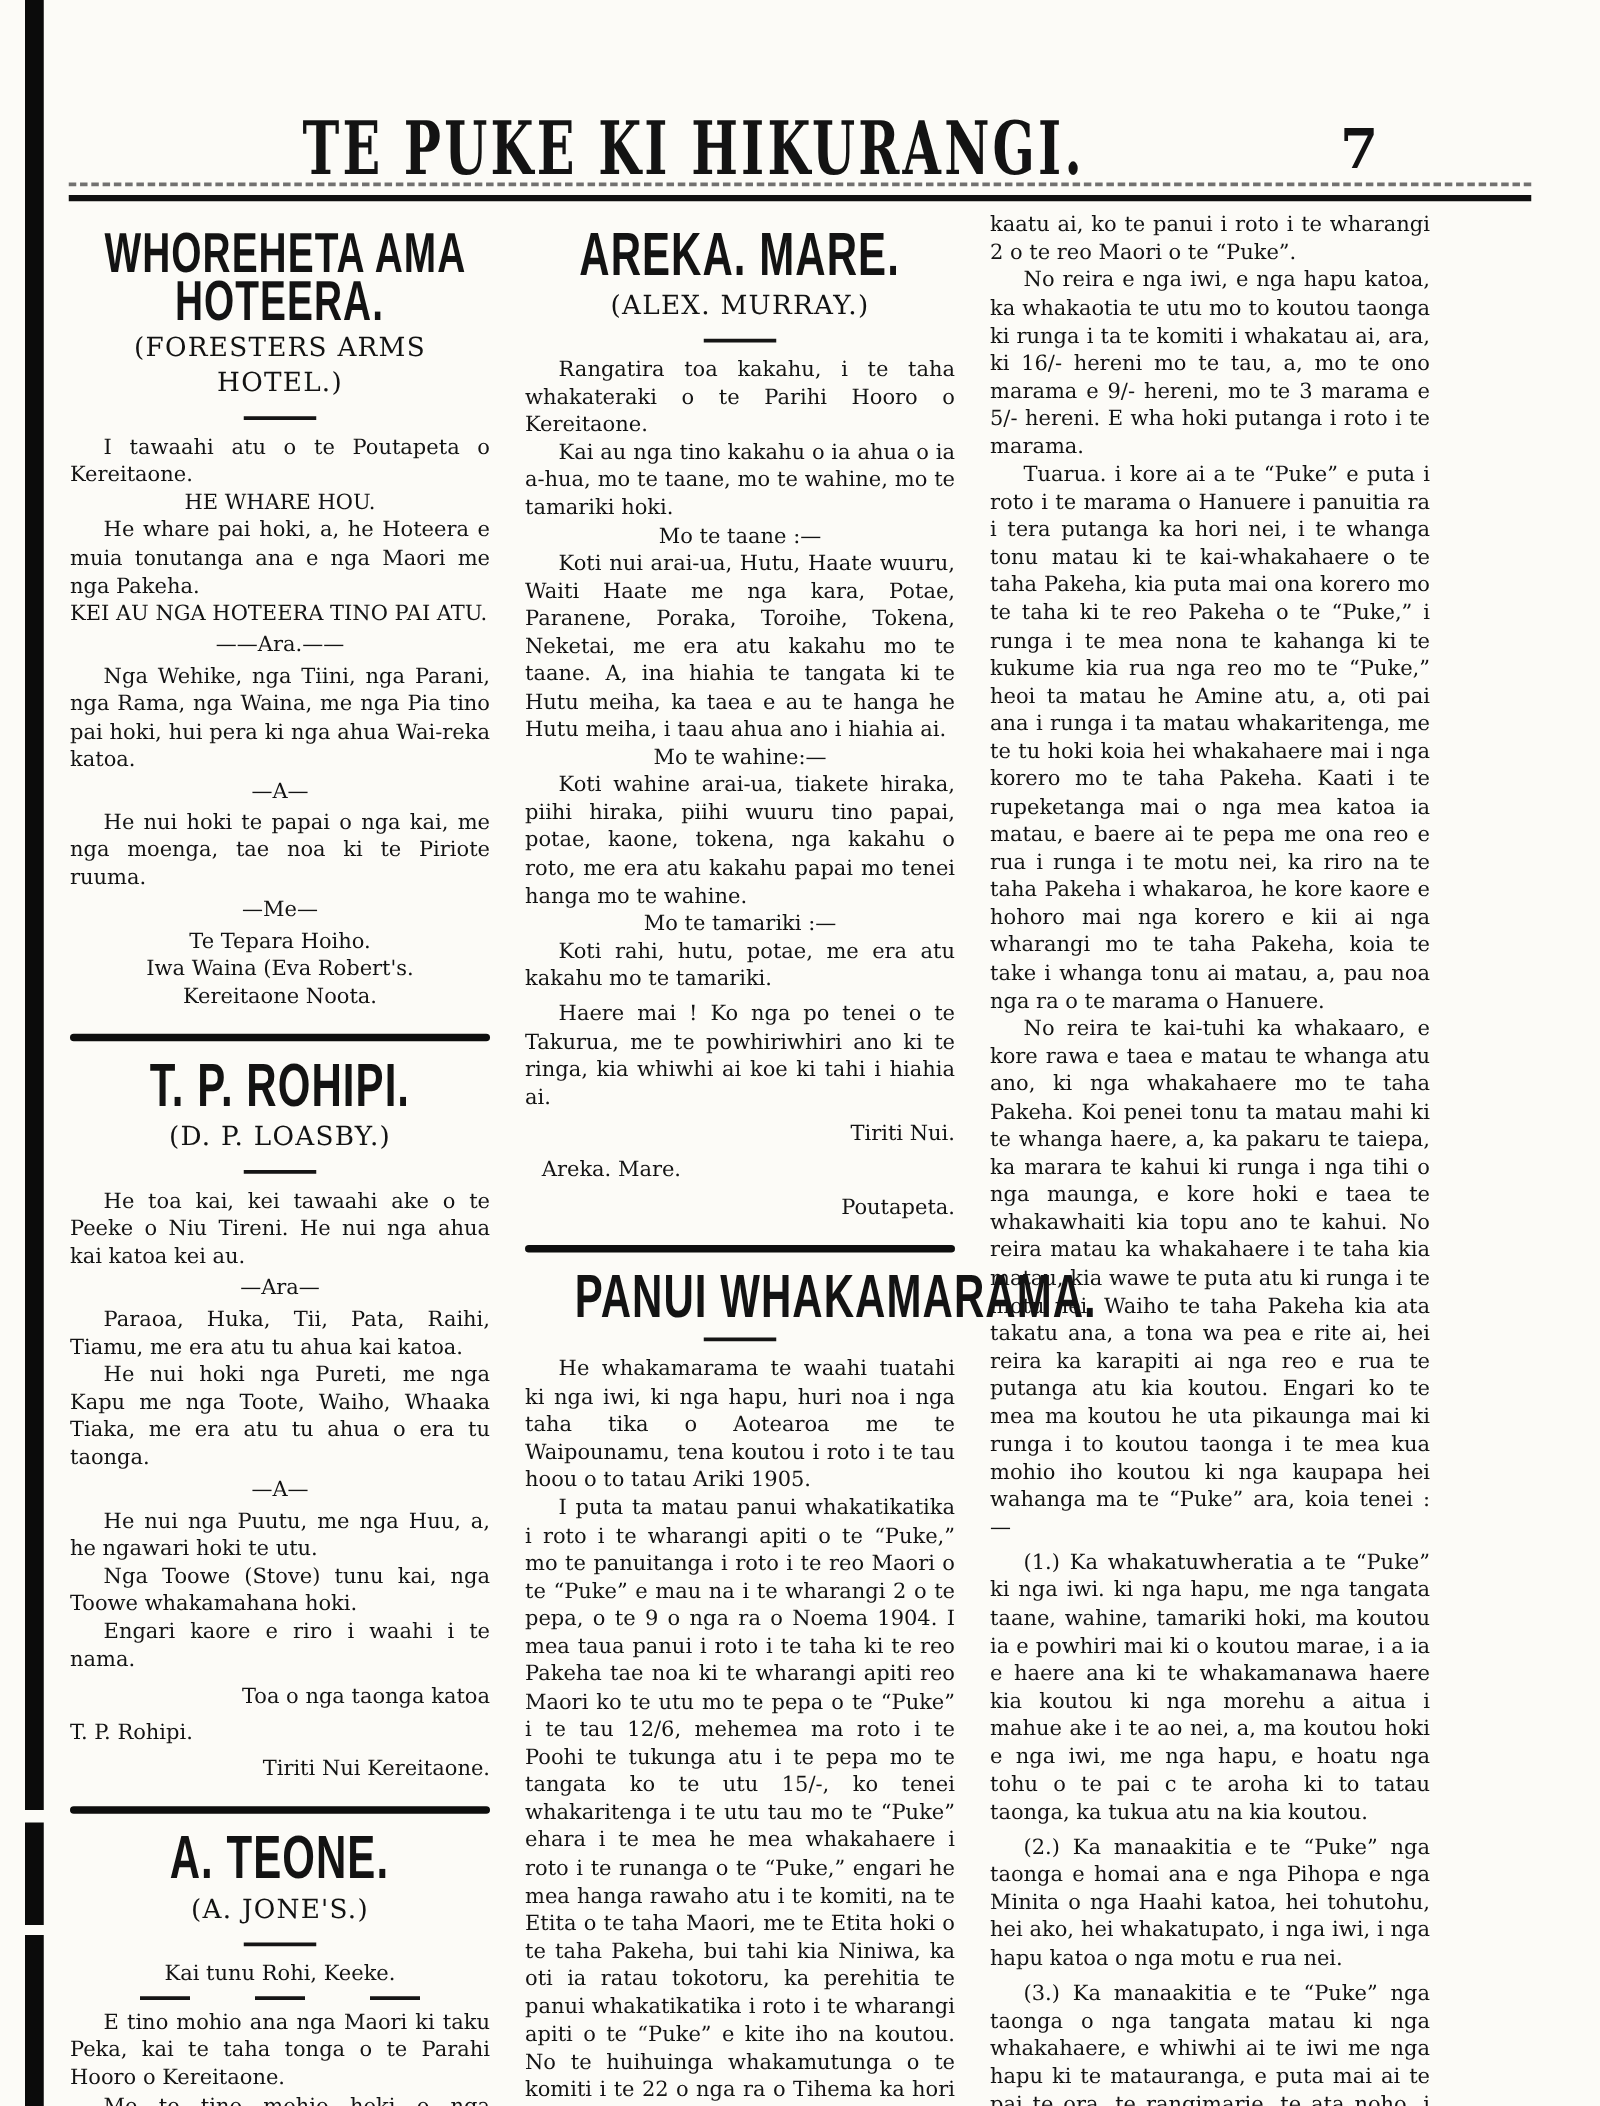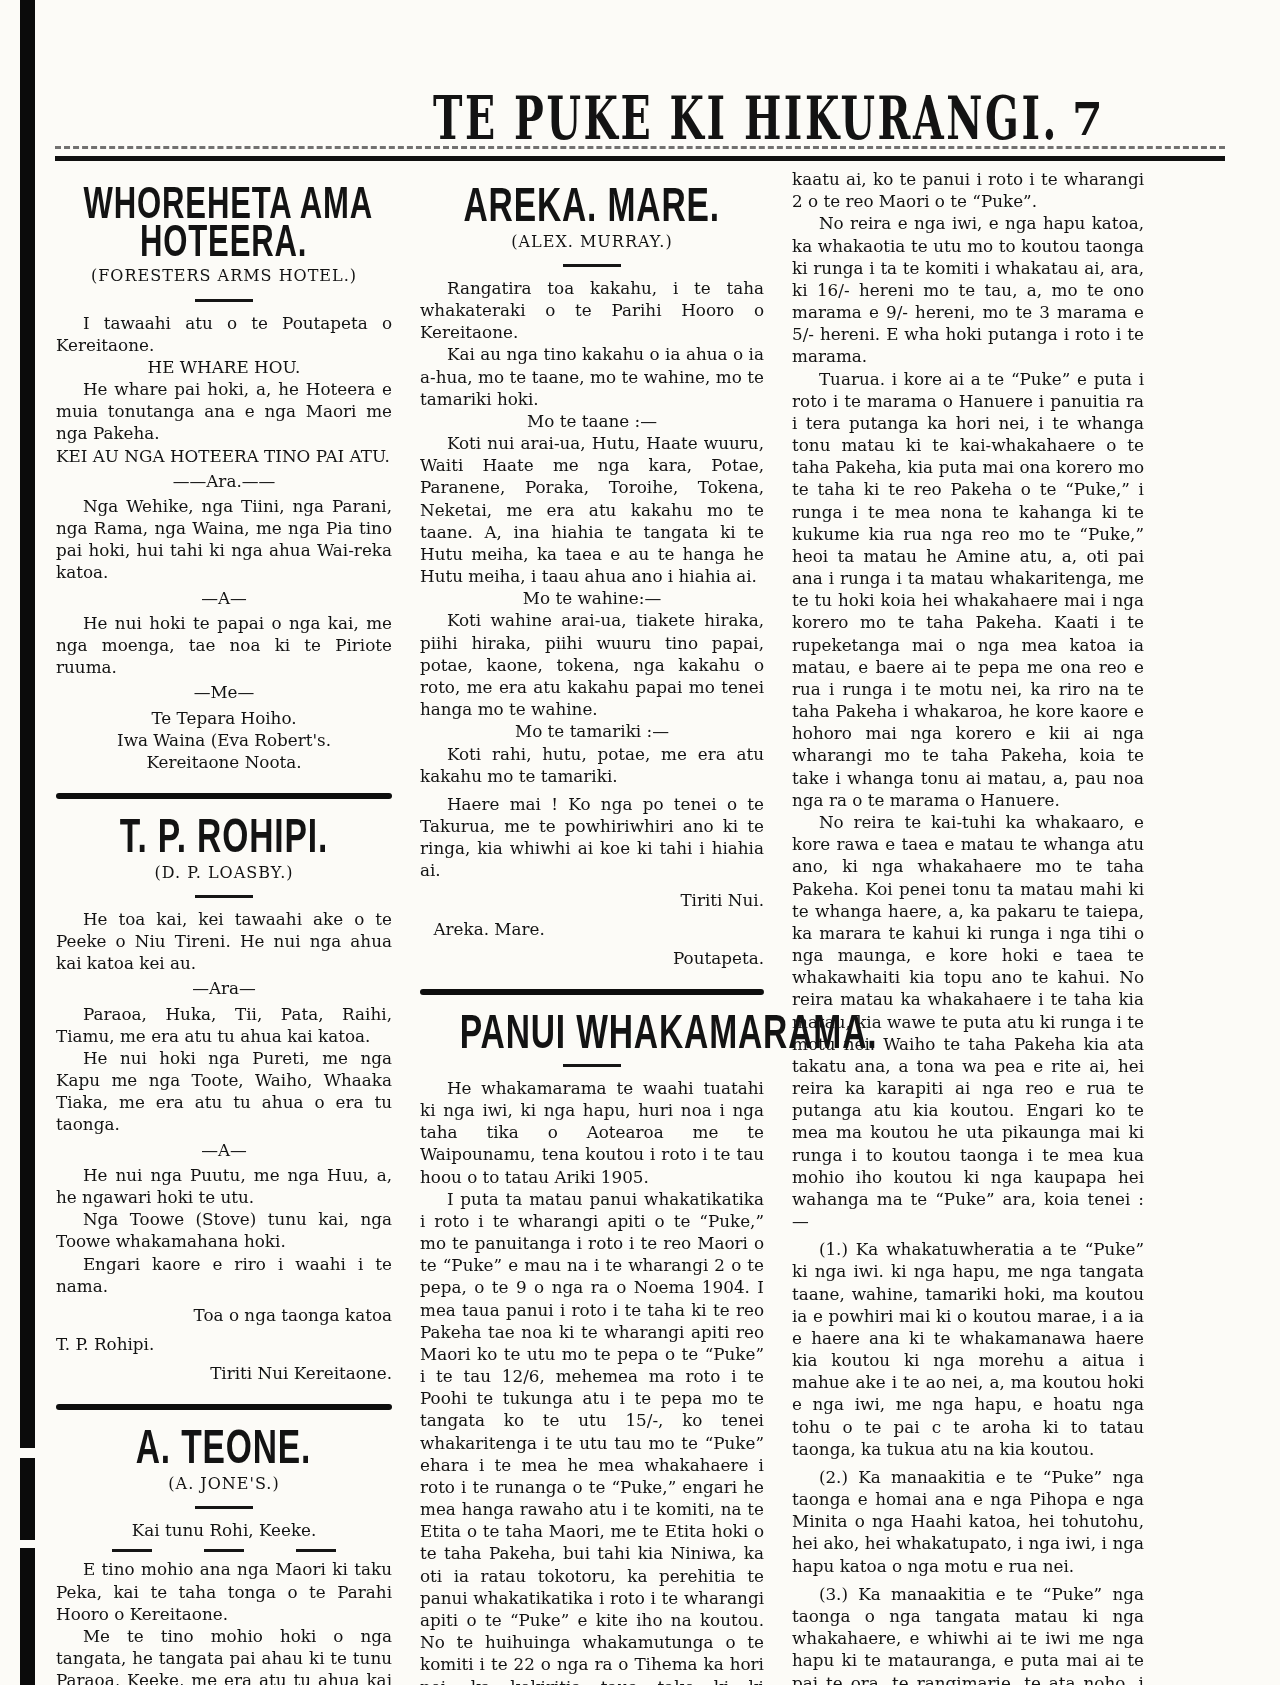--- a/index.html
+++ b/index.html
@@ -12,21 +12,21 @@
     font-family:"DejaVu Serif", serif;
     overflow:hidden;
   }
   
   .spine{position:absolute;left:20px;top:0;width:15px;height:1685px;background:#0b0b0b;}
   .spine-gap{position:absolute;left:18px;width:20px;background:#fcfbf7;}
   .gap1{top:1448px;height:10px;}
   .gap2{top:1540px;height:8px;}
 
   
-  .masthead{position:absolute;top:92px;left:0;width:100%;text-align:right;}
+  .masthead{position:absolute;top:92px;left:0;width:100%;text-align:center;}
   .masthead-title{
     display:inline-block;
     font-weight:bold;font-size:46px;letter-spacing:3px;
     transform:scale(0.86,1.28);transform-origin:center;
     margin-right:170px;
     white-space:nowrap;
   }
   .page-number{
     position:absolute;left:1072px;top:94px;
     font-weight:bold;font-size:44px;
@@ -58,21 +58,21 @@
     text-align:center;margin:16px 0 4px;line-height:1.02;
     font-family:"Liberation Sans", sans-serif;font-weight:900;
   }
   .bighead .cond{
     display:inline-block;white-space:nowrap;
     transform:scale(0.84,1.22);transform-origin:center;
     letter-spacing:1px;
   }
   .size-xl{font-size:40px;}
   .size-l{font-size:37px;}
-  .subtitle{text-align:center;font-size:16px;letter-spacing:1px;text-indent:0;margin-top:6px;}
+  .subtitle{text-align:center;font-size:21px;letter-spacing:1px;text-indent:0;margin-top:6px;}
   .shortrule{width:58px;height:3px;background:#151515;margin:12px auto 10px;}
   .sep{height:6px;background:#0e0e0e;margin:20px 0 6px;border-radius:3px;}
   .divline{text-align:center;text-indent:0;margin:3px 0;}
   .triple-dash{display:flex;justify-content:center;gap:52px;margin:8px 0 6px;}
   .triple-dash span{display:block;width:40px;height:3px;background:#151515;}
   .gap-s{margin-top:6px;}
   .gap-m{margin-top:0;}
 </style>
 </head>
 <body>
@@ -99,21 +99,21 @@
           <span class="cond">WHOREHETA AMA</span><br>
           <span class="cond">HOTEERA.</span>
         </div>
         <p class="subtitle">(FORESTERS ARMS HOTEL.)</p>
         <div class="shortrule"></div>
         <p class="indent">I tawaahi atu o te Poutapeta o Kereitaone.</p>
         <p class="center">HE WHARE HOU.</p>
         <p class="indent">He whare pai hoki, a,  he Hoteera e muia tonutanga ana e nga Maori  me nga Pakeha.</p>
         <p class="caps-line">KEI AU NGA HOTEERA TINO PAI ATU.</p>
         <p class="divline">——Ara.——</p>
-        <p class="indent">Nga Wehike,  nga Tiini,  nga Parani,  nga Rama, nga Waina, me nga  Pia tino pai hoki, hui tahi ki nga ahua Wai-reka katoa.</p>
+        <p class="indent">Nga Wehike,  nga Tiini,  nga Parani,  nga Rama, nga Waina, me nga  Pia tino pai hoki, hui pera ki nga ahua Wai-reka katoa.</p>
         <p class="divline">—A—</p>
         <p class="indent">He nui hoki te papai o  nga  kai,  me  nga moenga, tae noa ki  te Piriote ruuma.</p>
         <p class="divline">—Me—</p>
         <p class="center">Te Tepara Hoiho.</p>
         <p class="center">Iwa Waina (Eva Robert's.</p>
         <p class="center">Kereitaone Noota.</p>
       </div>
 
       <div class="sep"></div>
 

